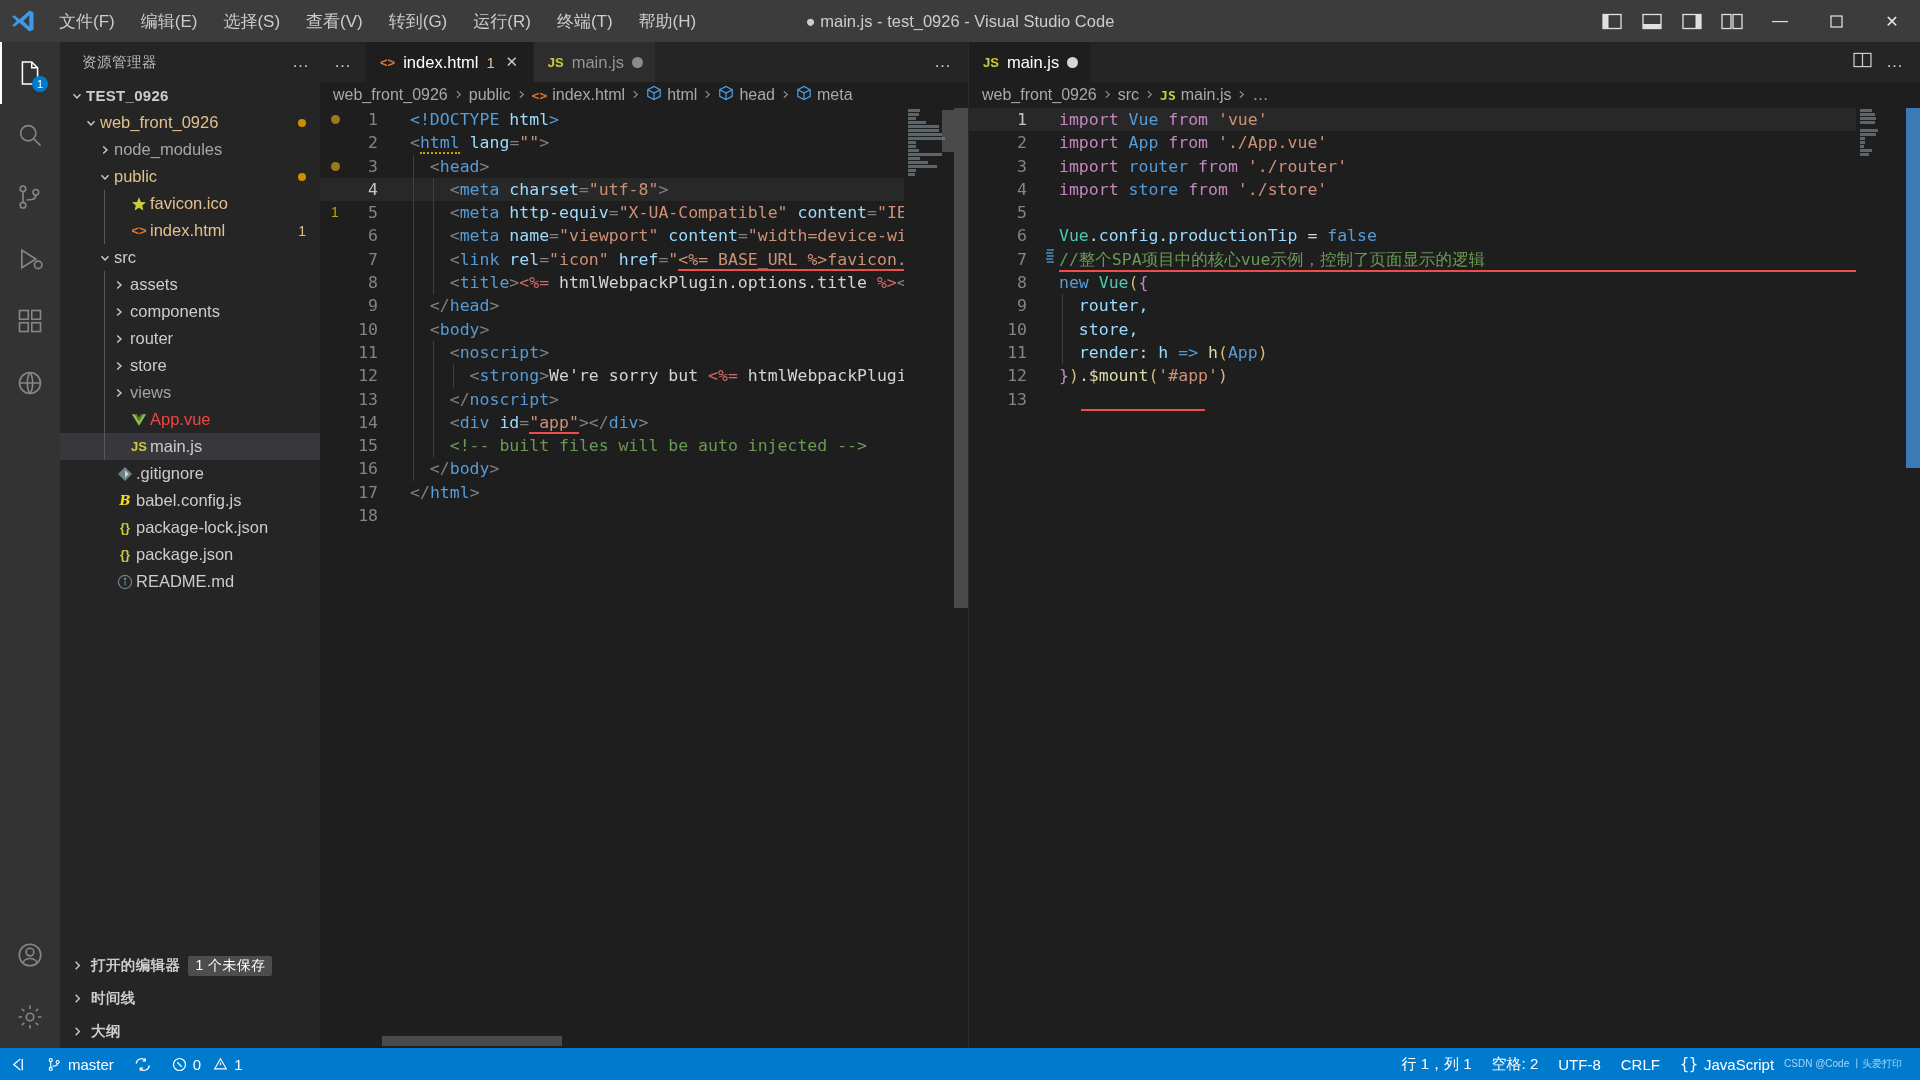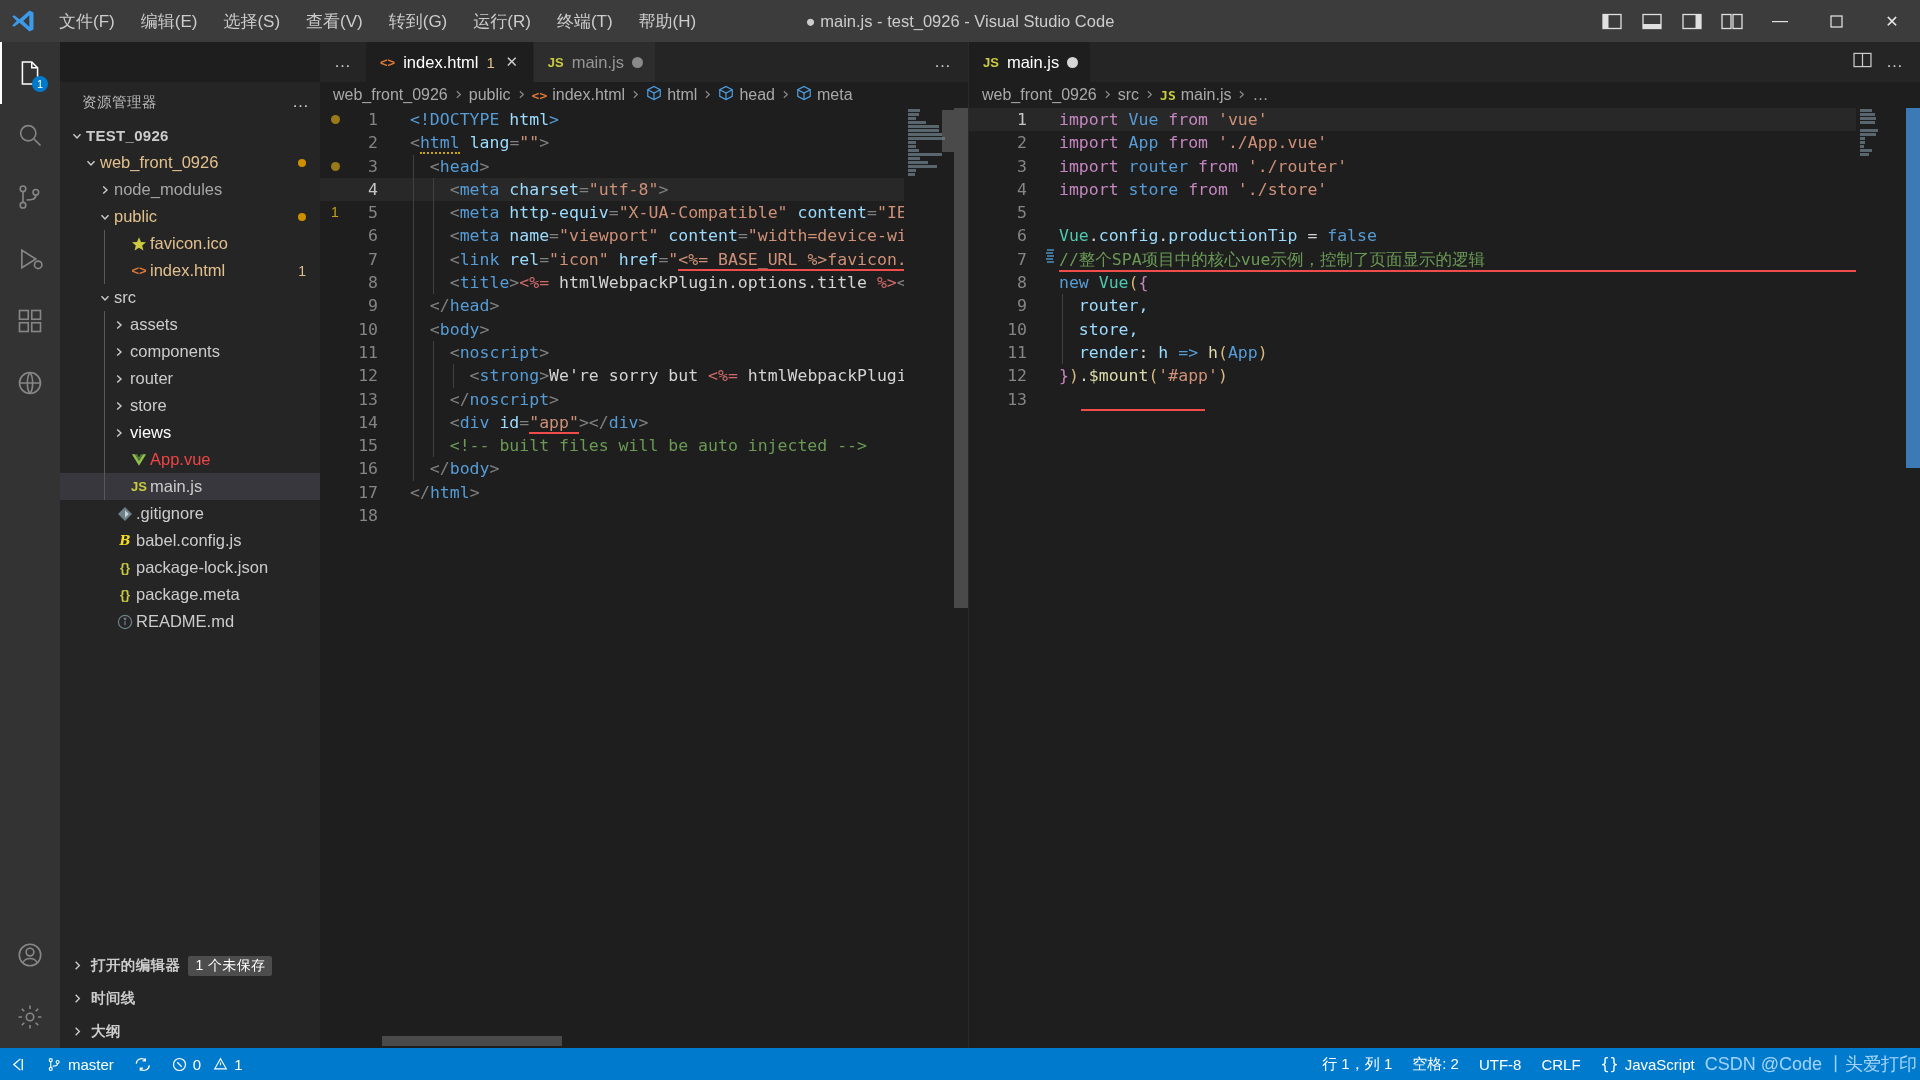--- a/index.html
+++ b/index.html
@@ -51,21 +51,21 @@
     content:""; position:absolute; left:0; top:0; bottom:0; width:2px; background:#ffffff;
   }
   .act-badge{
     position:absolute; right:12px; bottom:12px; background:#007acc; color:#fff;
     font-size:11px; line-height:16px; min-width:16px; height:16px; border-radius:8px;
     text-align:center; font-family:"Liberation Sans",sans-serif;
   }
   #act-bottom{ margin-top:auto; }
 
   
-  #sidebar{ width:260px; flex:0 0 260px; background:#252526; display:flex; flex-direction:column;margin-top:40px; }
+  #sidebar{ width:260px; flex:0 0 260px; background:#252526; display:flex; flex-direction:column; }
   #sb-head{
     height:40px; display:flex; align-items:center; justify-content:space-between;
     padding:0 10px 0 22px; font-size:14.5px; color:#bbbbbb; letter-spacing:.5px;
   }
   .dots{ letter-spacing:1px; font-size:17px; color:#ccc; }
   #explorer-tree{ flex:1; overflow:hidden; font-size:16.5px; }
   .row{
     height:27px; display:flex; align-items:center; white-space:nowrap;
     color:#cccccc; position:relative;
   }
@@ -170,21 +170,21 @@
   }
   .hthumb{ position:absolute; height:10px; background:#4a4a4a; }
 
   
   #statusbar{
     height:32px; background:#007acc; display:flex; align-items:center;
     color:#ffffff; font-size:15px; position:relative;
   }
   .st{ display:flex; align-items:center; gap:6px; padding:0 10px; height:100%; }
   #st-right{ margin-left:auto; display:flex; align-items:center; }
-  .wm{ color:#bfe3ff; opacity:.85; font-size:18px; padding-right:3px;}
+  .wm{ color:#bfe3ff; opacity:.85; font-size:10px; padding-right:18px;}
 </style>
 </head>
 <body>
 
 <div id="titlebar">
   <div id="vscode-logo">
     <svg width="26" height="26" viewBox="0 0 26 26">
       <path d="M19.5 2.5 L23.5 4.4 L23.5 21.6 L19.5 23.5 L9.5 14.8 L4.2 18.8 L2.2 17.6 L6.8 13 L2.2 8.4 L4.2 7.2 L9.5 11.2 Z M19.3 7.3 L13.2 13 L19.3 18.7 Z" fill="#3c9ae8"></path>
     </svg>
   </div>
@@ -397,21 +397,21 @@
           </span>
           <span style="color: rgb(204, 204, 204); padding-left: 2px;">store</span>
         </div>
         <div class="row" style="padding-left: 50px;">
           <span class="indent-guide" style="left: 44px;"></span>
           <span class="tw">
             <svg width="12" height="12" viewBox="0 0 12 12" fill="none" stroke="currentColor" stroke-width="1.4">
               <path d="M4.2 2.5 L8 6 L4.2 9.5"></path>
             </svg>
           </span>
-          <span style="color: #ffffff; padding-left: 2px;">views</span>
+          <span style="color: #a3a3a3; padding-left: 2px;">views</span>
         </div>
         <div class="row" style="padding-left: 50px;">
           <span class="indent-guide" style="left: 44px;"></span>
           <span class="tw"></span>
           <span class="ficon">
             <svg width="16" height="14" viewBox="0 0 18 15">
               <path d="M1 1 L9 14 L17 1 L13.6 1 L9 8.6 L4.4 1 Z" fill="#8dc149"></path>
               <path d="M4.6 1 L9 8 L13.4 1 L11.2 1 L9 4.6 L6.8 1 Z" fill="#8dc149" opacity=".55"></path>
             </svg>
           </span>
@@ -439,21 +439,21 @@
           <span style="color: rgb(204, 204, 204);">babel.config.js</span>
         </div>
         <div class="row" style="padding-left: 36px;">
           <span class="tw"></span>
           <span class="ficon" style="color: rgb(203, 203, 65);">{}</span>
           <span style="color: rgb(204, 204, 204);">package-lock.json</span>
         </div>
         <div class="row" style="padding-left: 36px;">
           <span class="tw"></span>
           <span class="ficon" style="color: rgb(203, 203, 65);">{}</span>
-          <span style="color: rgb(204, 204, 204);">package.meta</span>
+          <span style="color: rgb(204, 204, 204);">package.json</span>
         </div>
         <div class="row" style="padding-left: 36px;">
           <span class="tw"></span>
           <span class="ficon">
             <svg width="16" height="16" viewBox="0 0 16 16" fill="none" stroke="#6d8086" stroke-width="1.2">
               <circle cx="8" cy="8" r="6.6"></circle>
               <path d="M8 7v4.2"></path>
               <circle cx="8" cy="4.8" r=".8" fill="#6d8086"></circle>
             </svg>
           </span>

